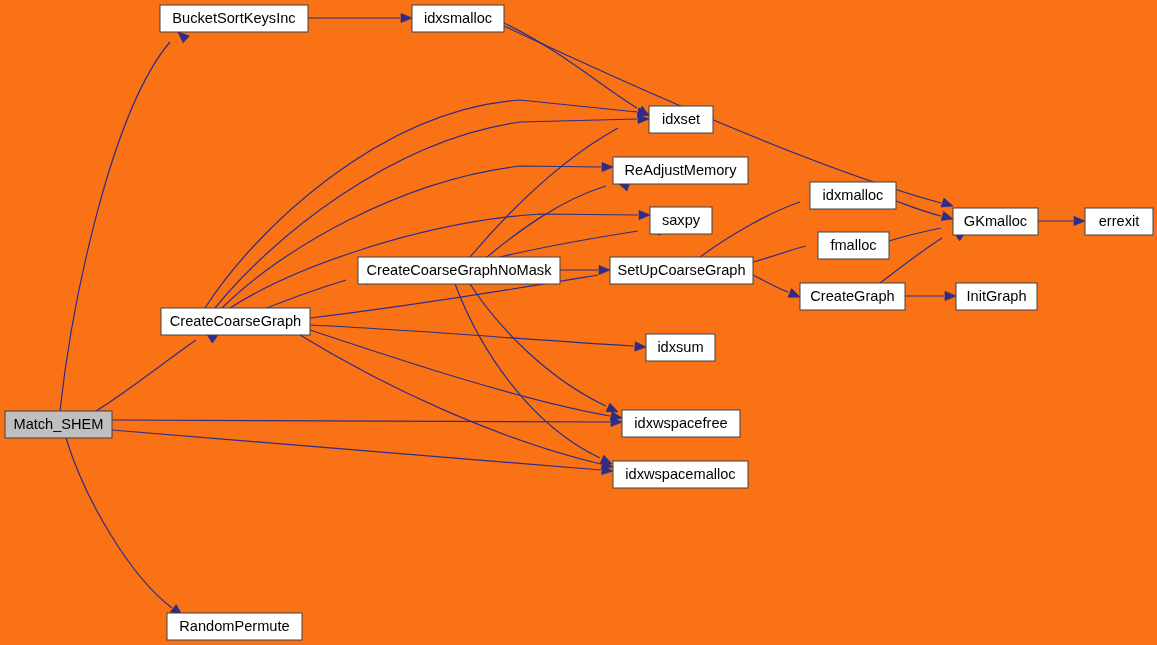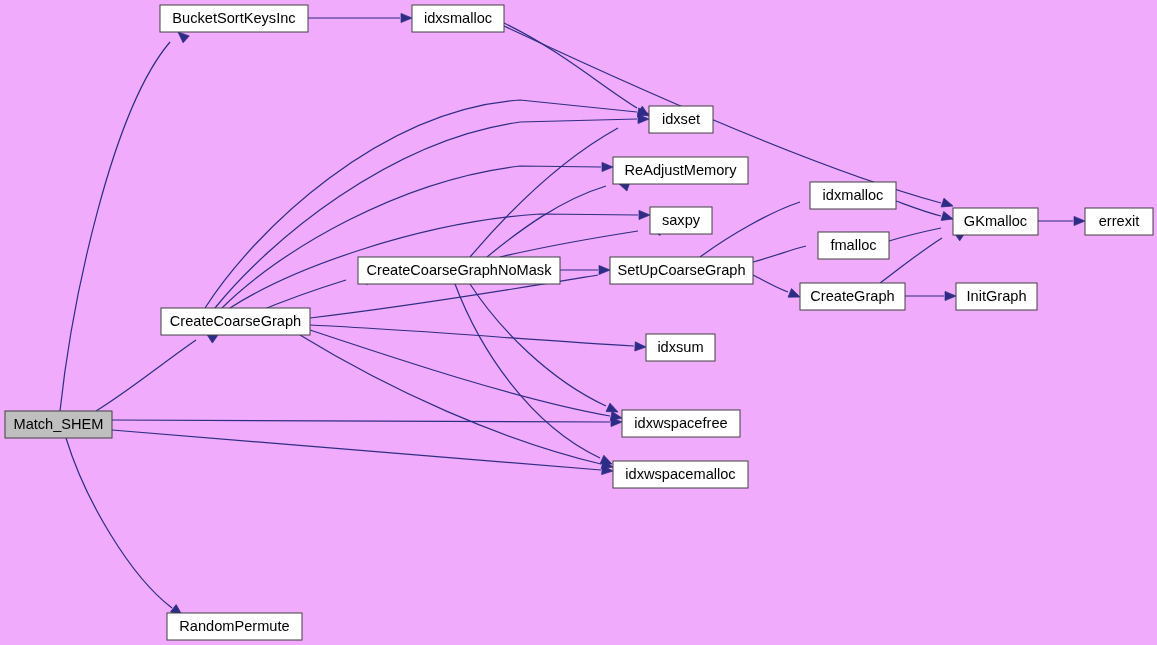--- a/index.html
+++ b/index.html
@@ -4,21 +4,21 @@
 <style>
   html, body {
     margin: 0;
     padding: 0;
     background: #ffffff;
   }
   #callgraph-root {
     position: relative;
     width: 1157px;
     height: 645px;
-    background: #f0abfc;
+    background: #f97316;
     font-family: "Liberation Sans", sans-serif;
     overflow: hidden;
   }
   svg#graph-canvas {
     display: block;
     width: 1157px;
     height: 645px;
   }
   .node-box {
     fill: #ffffff;

